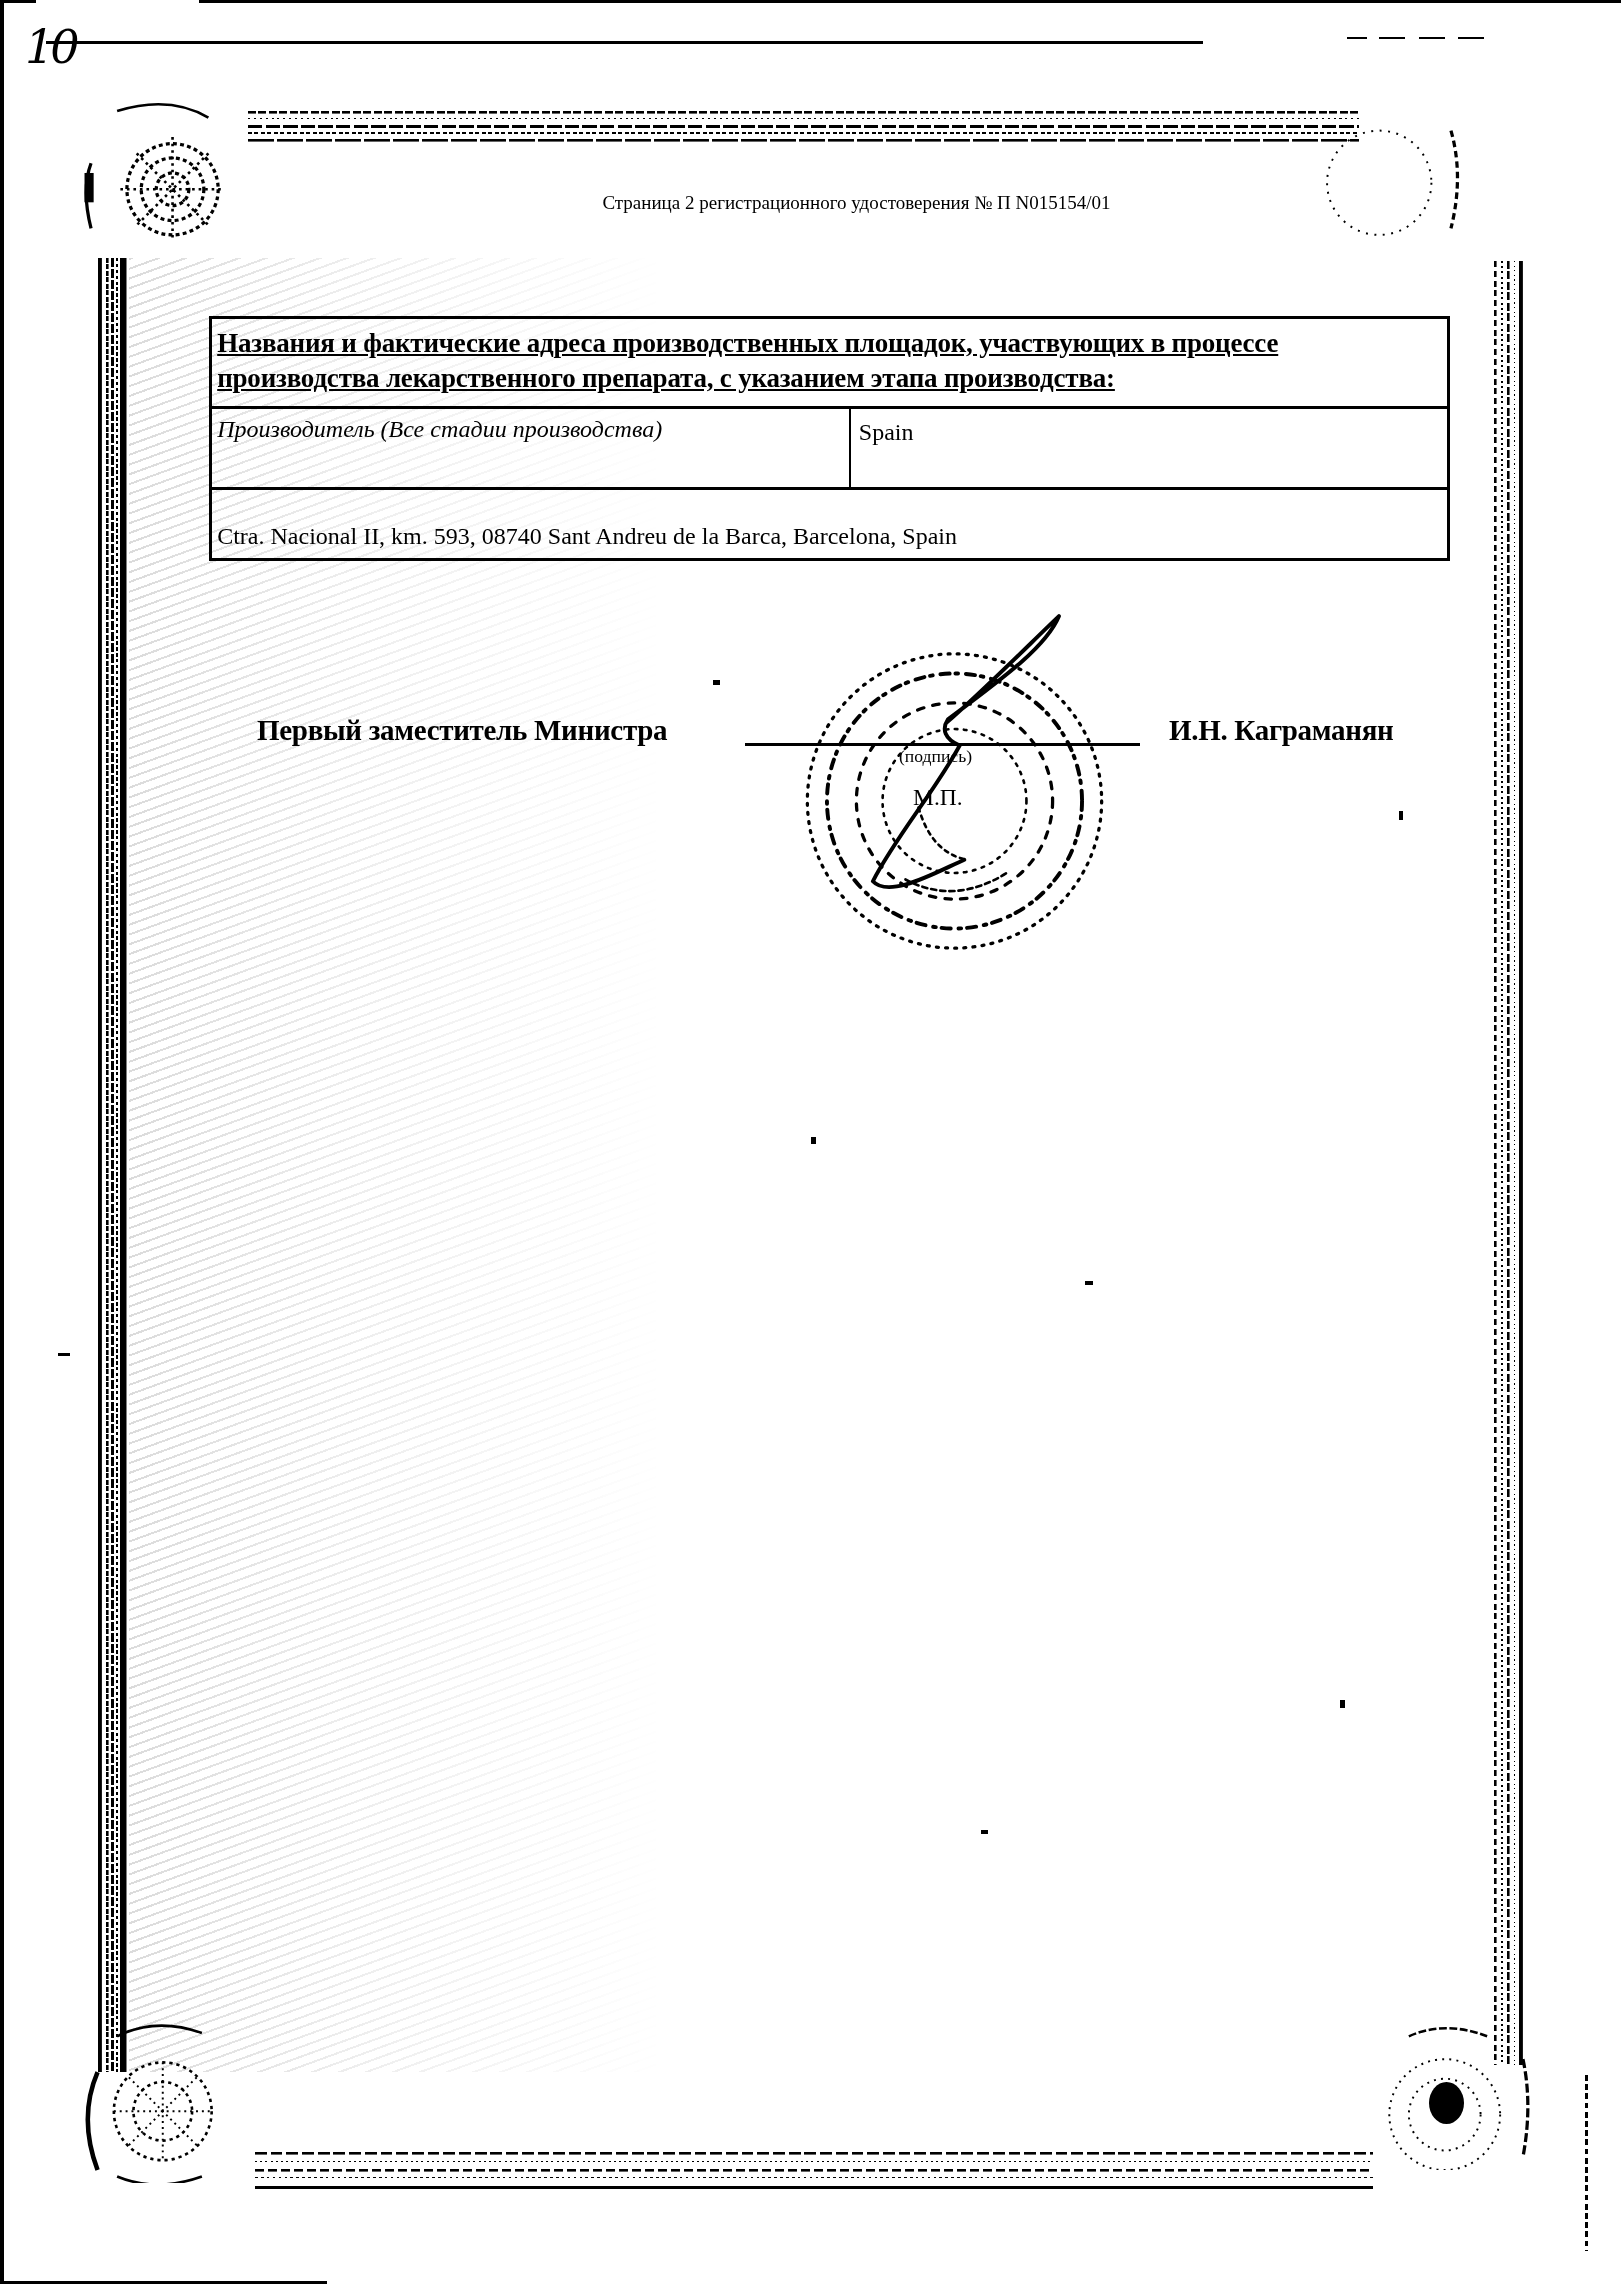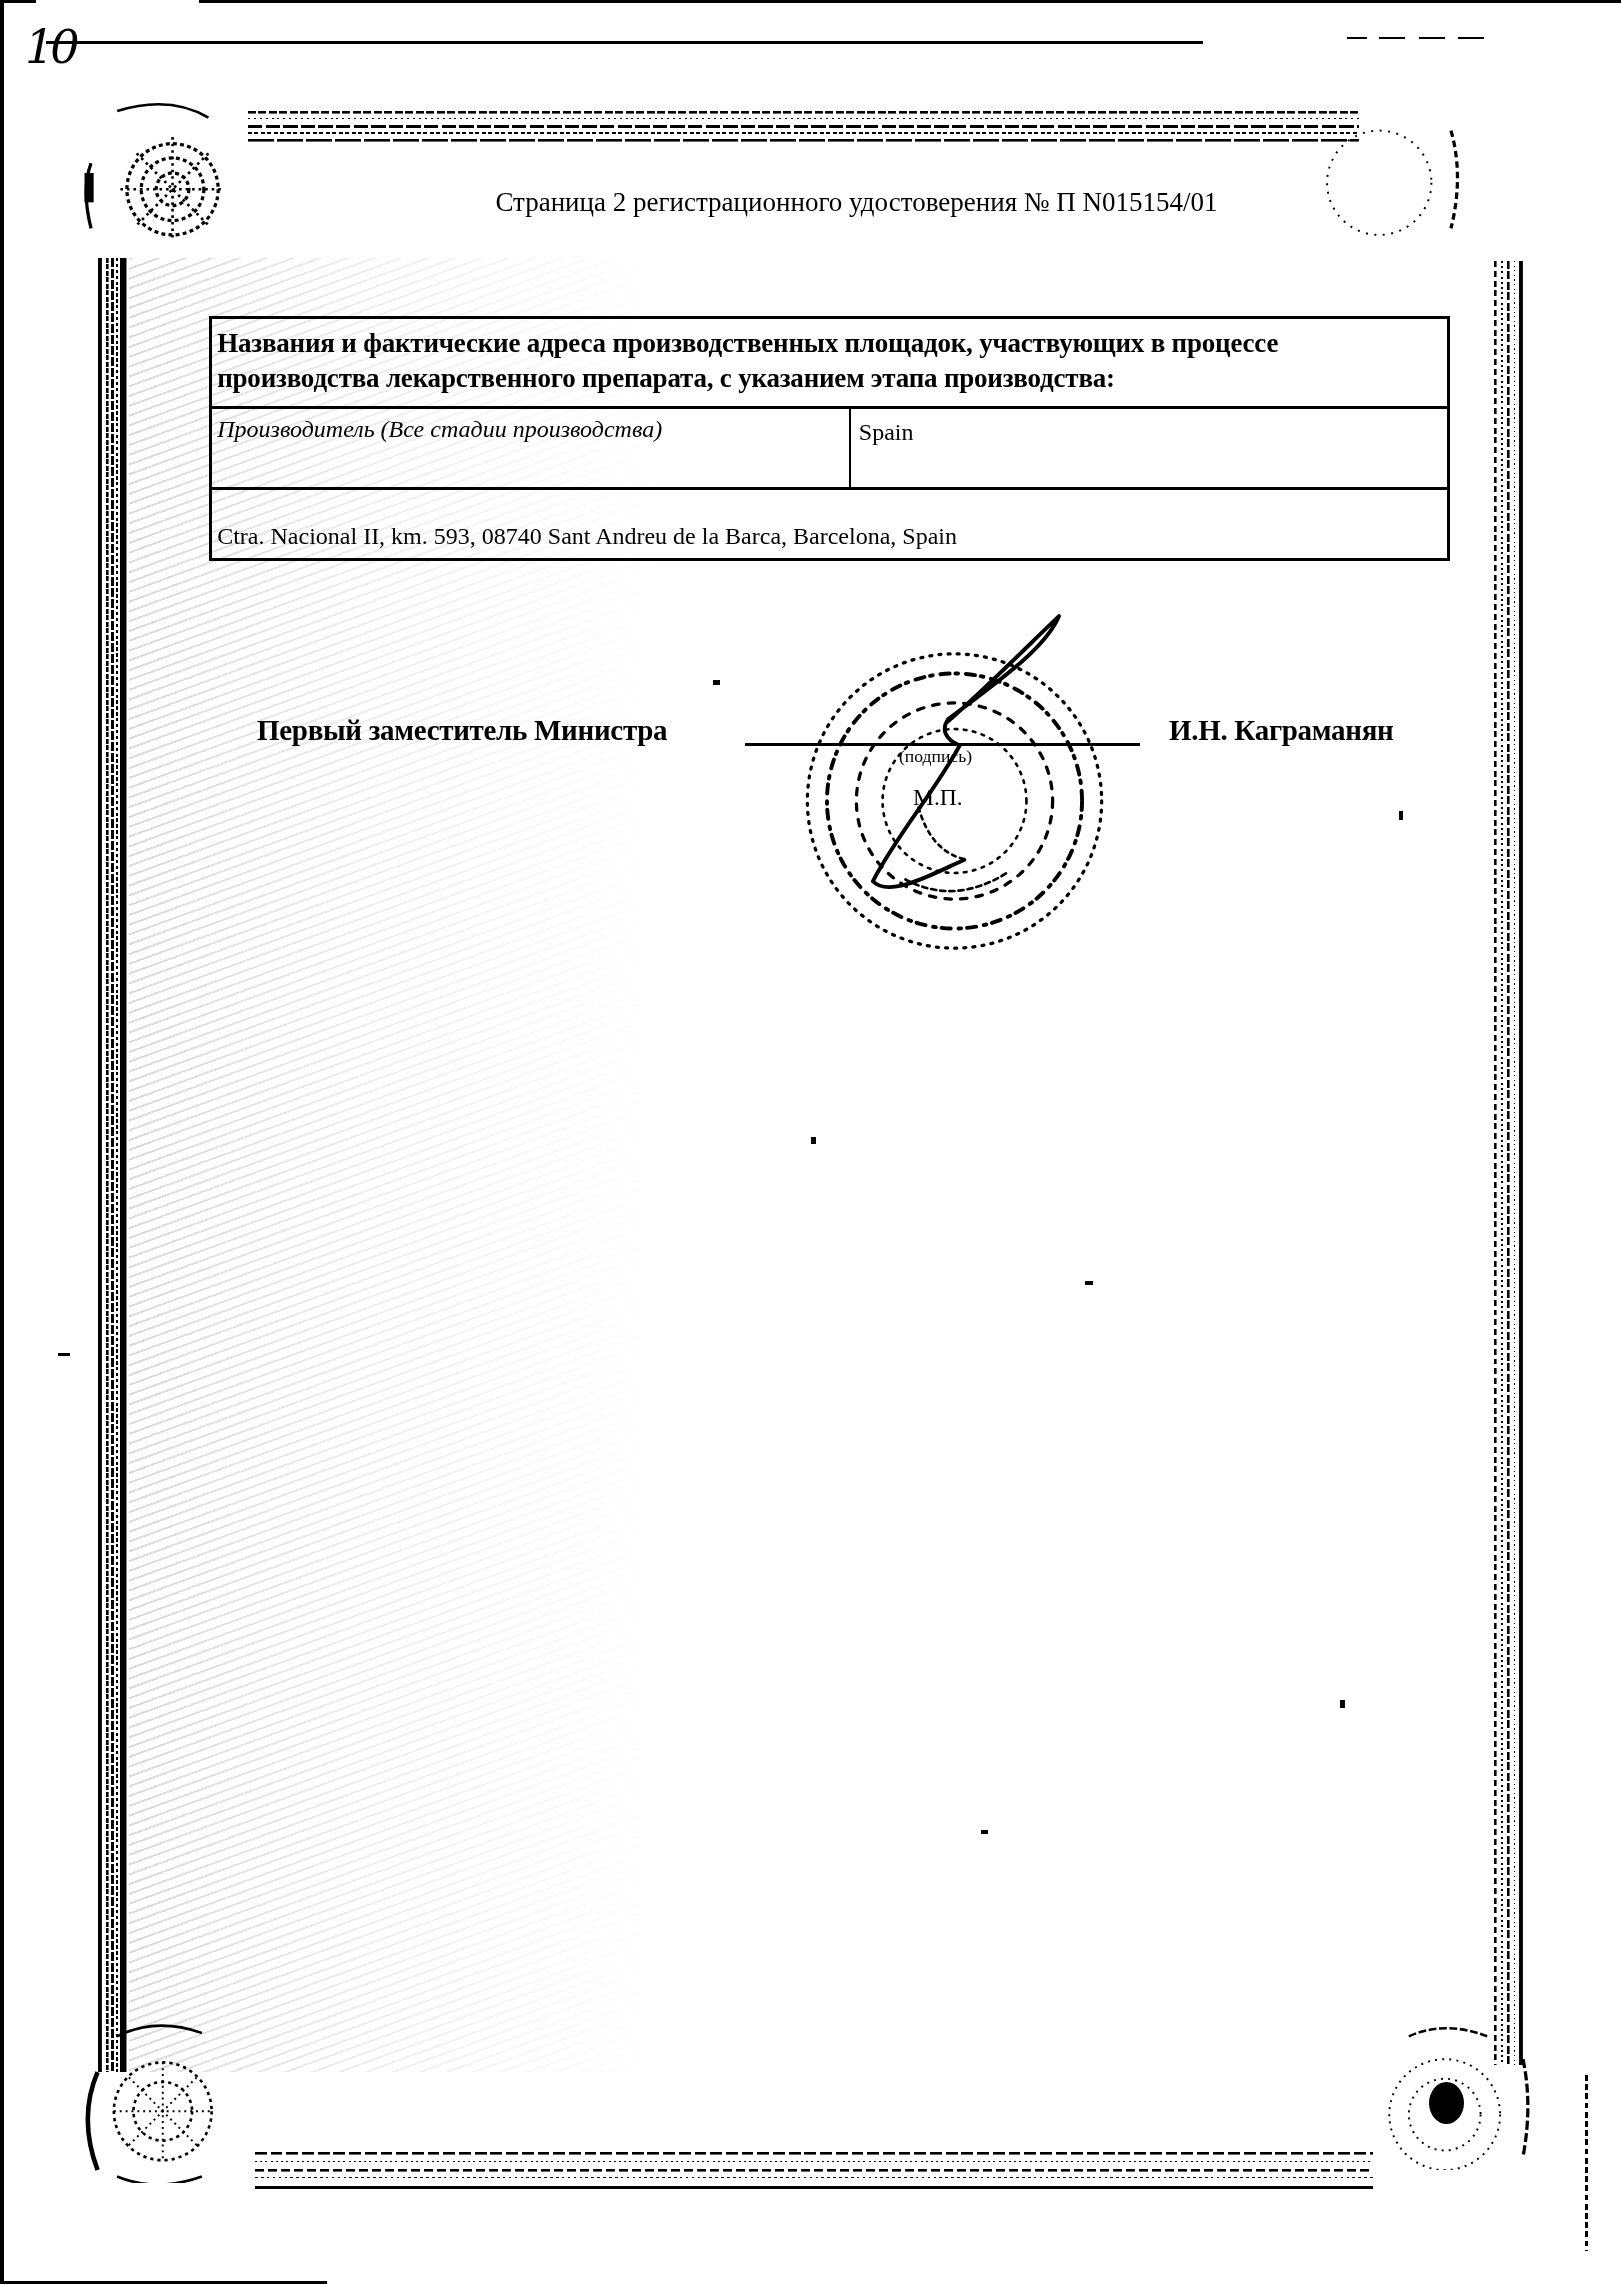--- a/index.html
+++ b/index.html
@@ -82,41 +82,42 @@
     background: repeating-linear-gradient(180deg, #000 0 5.9px, transparent 5.9px 9.2px); }
 
   
   .rosette { width: 163px; height: 163px; }
   .dot-bullet { left: 1429px; top: 2082px; width: 35px; height: 42px; border-radius: 50%; background: #000; }
 
   
   .page-header {
     left: 0; top: 186px; width: 1621px;
     text-align: center;
-    font-size: 27px;
+    font-size: 19px;
     line-height: 33px;
     padding-left: 92px;
     box-sizing: border-box;
   }
 
   
   .doc-table {
     left: 209px; top: 316px; width: 1241px; height: 245px;
     border: 3.3px solid #000;
     box-sizing: border-box;
   }
   .row-head {
     position: absolute; left: 0; top: 0; right: 0; height: 90px;
     border-bottom: 3.3px solid #000;
     box-sizing: border-box;
     padding: 6.5px 6.5px 0 5.2px;
     font-weight: bold;
     font-size: 27px;
     line-height: 35px;
     letter-spacing: -0.2px;
+    text-decoration: underline;
   }
   .row-producer {
     position: absolute; left: 0; top: 90px; right: 0; height: 81px;
     border-bottom: 3.3px solid #000;
     box-sizing: border-box;
   }
   .cell-role {
     position: absolute; left: 0; top: 0; width: 639px; height: 100%;
     border-right: 2.6px solid #000;
     box-sizing: border-box;

